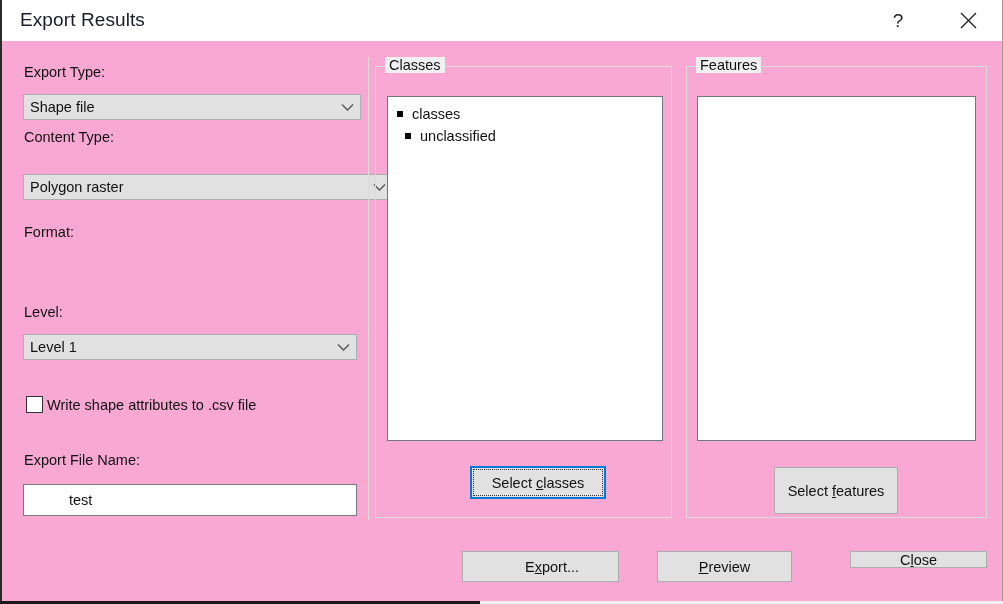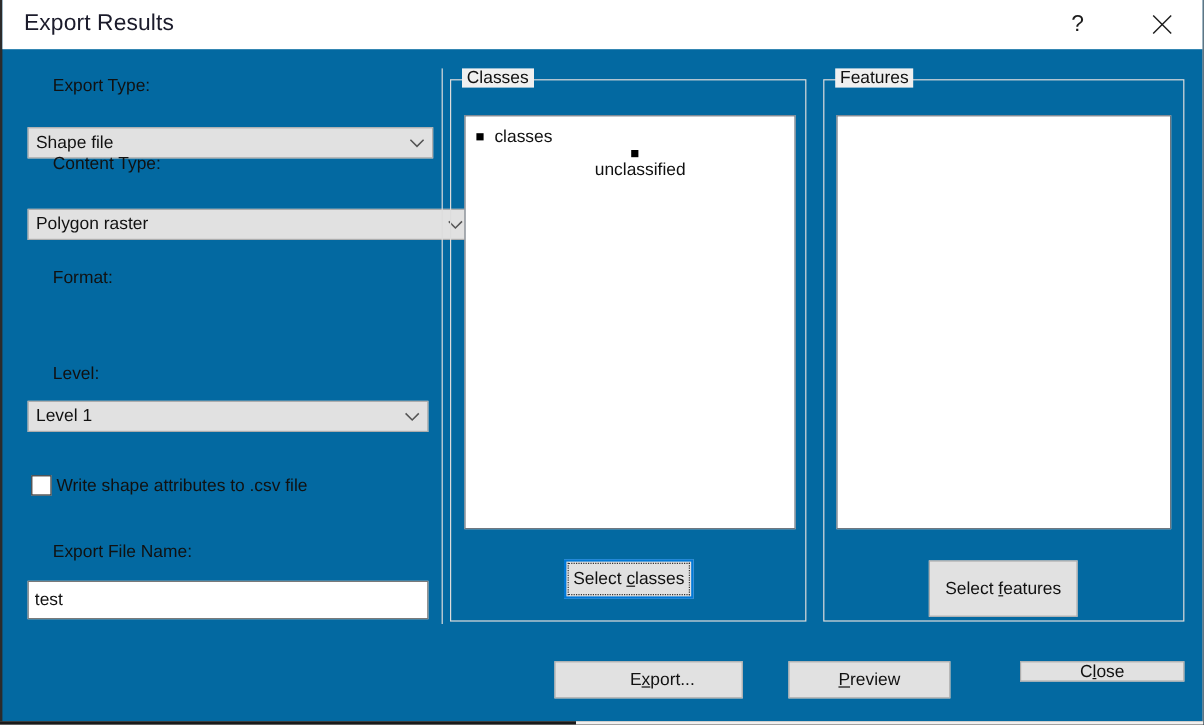--- a/index.html
+++ b/index.html
@@ -16,21 +16,21 @@
     height: 604px;
     overflow: hidden;
     background: #f0f0f0;
   }
   
   #window {
     position: absolute;
     left: 0; top: 0;
     width: 1003px;
     height: 601px;
-    background: #0369a1;
+    background: #f9a8d4;
     border-left: 2px solid #2b2b2b;
     border-right: 1px solid #9a9a9a;
     box-sizing: border-box;
   }
   #titlebar {
     position: absolute;
     left: 0; top: 0;
     right: 0;
     height: 41px;
     background: #ffffff;
@@ -59,21 +59,20 @@
   #help-btn { left: 873px; }
   #close-btn { left: 943px; }
   .title-btn svg { display: block; }
 
   
   .field-label {
     position: absolute;
     font-size: 14.5px;
     color: #111;
     white-space: nowrap;
-    margin-left: 20px;
   }
   .combo {
     position: absolute;
     background: #e1e1e1;
     border: 1px solid #adadad;
     box-sizing: border-box;
     height: 26px;
     display: flex;
     align-items: center;
   }
@@ -126,20 +125,21 @@
     background: #ffffff;
     border: 1px solid #7a7a7a;
     box-sizing: border-box;
     display: flex;
     align-items: center;
   }
   #filename-value {
     font-size: 14.5px;
     color: #111;
     padding-left: 5px;
+    margin-left: 40px;
   }
 
   
   #col-sep {
     position: absolute;
     left: 366px;
     top: 57px;
     width: 1px;
     height: 463px;
     background: #dcdcdc;
@@ -241,21 +241,21 @@
 
       <div class="title-btn" id="close-btn">
         <svg width="17" height="17" viewBox="0 0 17 17">
           <line x1="1" y1="1" x2="16" y2="16" stroke="#1b1b1b" stroke-width="1.2"></line>
           <line x1="16" y1="1" x2="1" y2="16" stroke="#1b1b1b" stroke-width="1.2"></line>
         </svg>
       </div>
     </div>
 
     <div class="field-label" style="left:22px; top:64px;">Export Type:</div>
-    <div class="combo" style="left:21px; top:94px; width:338px;margin-top:12px;">
+    <div class="combo" style="left:21px; top:94px; width:338px;">
       <span class="combo-text">Shape file</span>
       <span class="chevron">
         <svg width="13" height="9" viewBox="0 0 13 9">
             <polyline points="1,1.5 6.5,7 12,1.5" fill="none" stroke="#555" stroke-width="1.3"></polyline>
           </svg>
       </span>
     </div>
 
     <div class="field-label" style="left:22px; top:129px;">Content Type:</div>
     <div class="combo" style="left:21px; top:174px; width:370px;justify-content:center;">
@@ -293,27 +293,27 @@
 
     <div class="groupbox" style="left:373px; top:66px; width:297px; height:452px;">
       <div class="group-title">Classes</div>
     </div>
 
     <div class="listbox" style="left:385px; top:96px; width:276px; height:345px;">
       <div class="tree-node" style="padding-left:9px; padding-top:6px;">
         <span class="tree-bullet"></span>
         <span>classes</span>
       </div>
-      <div class="tree-node" style="padding-left:17px;flex-direction:column;">
+      <div class="tree-node" style="padding-left:17px;">
         <span class="tree-bullet"></span>
         <span>unclassified</span>
       </div>
     </div>
 
-    <div class="btn focused" style="left:468px; top:466px; width:108px; height:33px;">
+    <div class="btn focused" style="left:468px; top:466px; width:136px; height:33px;">
       <span class="focus-ring"></span>
       <span><span>Select </span><span class="acc">c</span><span>lasses</span></span>
     </div>
 
     <div class="groupbox" style="left:684px; top:66px; width:301px; height:452px;">
       <div class="group-title">Features</div>
     </div>
 
     <div class="listbox" style="left:695px; top:96px; width:279px; height:345px;"></div>
 

